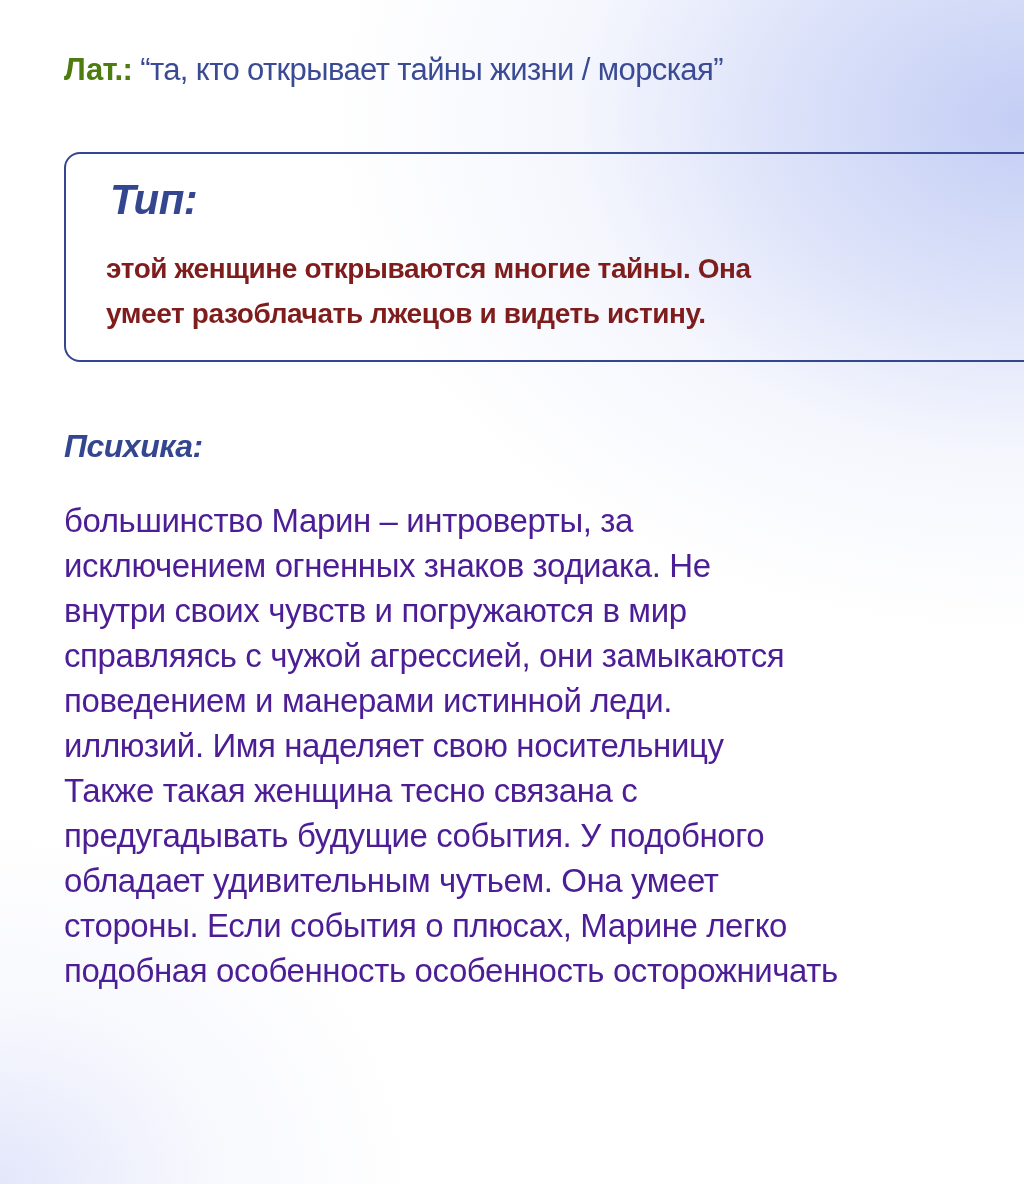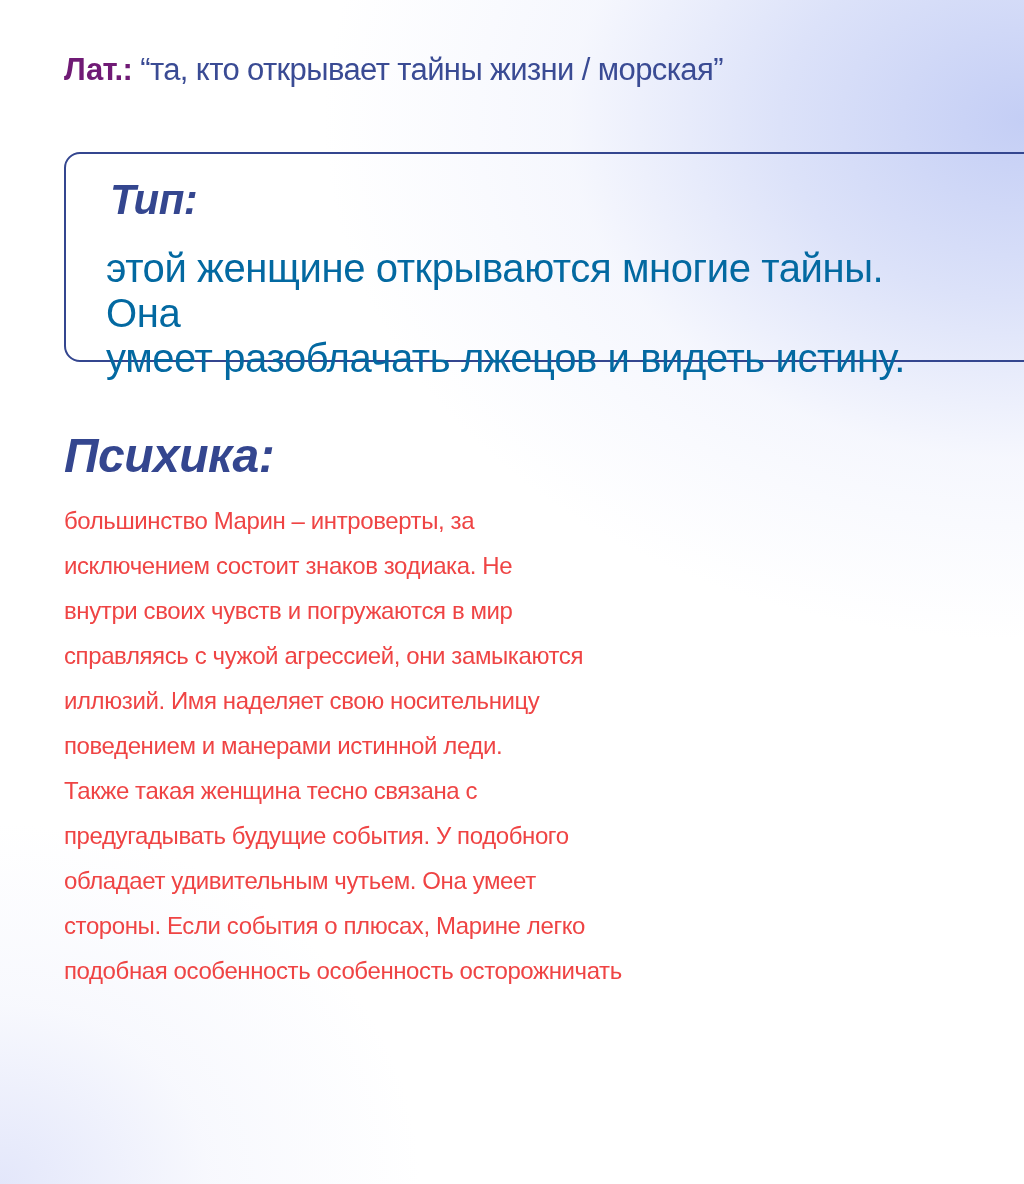--- a/index.html
+++ b/index.html
@@ -14,44 +14,45 @@
       radial-gradient(ellipse 700px 520px at 1024px 120px, rgba(196,206,245,1) 0%, rgba(214,221,248,0.85) 35%, rgba(236,239,252,0.5) 65%, rgba(255,255,255,0) 100%),
       radial-gradient(ellipse 420px 360px at 0px 1184px, rgba(224,228,250,0.9) 0%, rgba(240,242,252,0.5) 50%, rgba(255,255,255,0) 100%),
       #ffffff;
   }
   .content { position: absolute; inset: 0; }
   .lat {
     position: absolute; left: 64px; top: 52px;
     font-size: 31px; color: #3a4b94; letter-spacing: -0.6px;
     white-space: nowrap;
   }
-  .lat .lat-label { font-weight: bold; color: #701a75; }
+  .lat .lat-label { font-weight: bold; color: #4d7c0f; }
   .type-box {
     position: absolute; left: 64px; top: 152px;
     width: 988px; height: 210px; box-sizing: border-box;
     border: 2.5px solid #34468f; border-radius: 16px;
   }
   .type-title {
     position: absolute; left: 44px; top: 22px;
     font-size: 42px; font-weight: bold; font-style: italic;
     color: #34468f; letter-spacing: -0.5px;
   }
   .type-text {
     position: absolute; left: 40px; top: 92px; width: 850px;
-    font-size: 40px; line-height: 45px; color: #0369a1;
+    font-size: 28px; line-height: 45px; color: #7f1d1d;
     letter-spacing: -0.4px;
+    font-weight: bold;
   }
   .psy-title {
     position: absolute; left: 64px; top: 428px;
-    font-size: 48px; font-weight: bold; font-style: italic;
+    font-size: 32px; font-weight: bold; font-style: italic;
     color: #34468f; letter-spacing: -0.5px;
   }
   .psy-text {
     position: absolute; left: 64px; top: 498px; width: 900px;
-    font-size: 24px; line-height: 45px; color: #ef4444;
+    font-size: 33px; line-height: 45px; color: #4c1d95;
     letter-spacing: -0.4px;
   }
   .psy-text .line { display: block; white-space: nowrap; }
 </style>
 </head>
 <body>
 
 <div class="bg"></div>
 
 <div class="content">
@@ -66,25 +67,25 @@
     <div class="type-text">
       <span style="display:block">этой женщине открываются многие тайны. Она</span>
       <span style="display:block">умеет разоблачать лжецов и видеть истину.</span>
     </div>
   </div>
 
   <div class="psy-title">Психика:</div>
 
   <div class="psy-text">
     <span class="line">большинство Марин – интроверты, за</span>
-    <span class="line">исключением состоит знаков зодиака. Не</span>
+    <span class="line">исключением огненных знаков зодиака. Не</span>
     <span class="line">внутри своих чувств и погружаются в мир</span>
     <span class="line">справляясь с чужой агрессией, они замыкаются</span>
+    <span class="line">поведением и манерами истинной леди.</span>
     <span class="line">иллюзий. Имя наделяет свою носительницу</span>
-    <span class="line">поведением и манерами истинной леди.</span>
     <span class="line">Также такая женщина тесно связана с</span>
     <span class="line">предугадывать будущие события. У подобного</span>
     <span class="line">обладает удивительным чутьем. Она умеет</span>
     <span class="line">стороны. Если события о плюсах, Марине легко</span>
     <span class="line">подобная особенность особенность осторожничать</span>
   </div>
 
 </div>
 
 </body></html>

